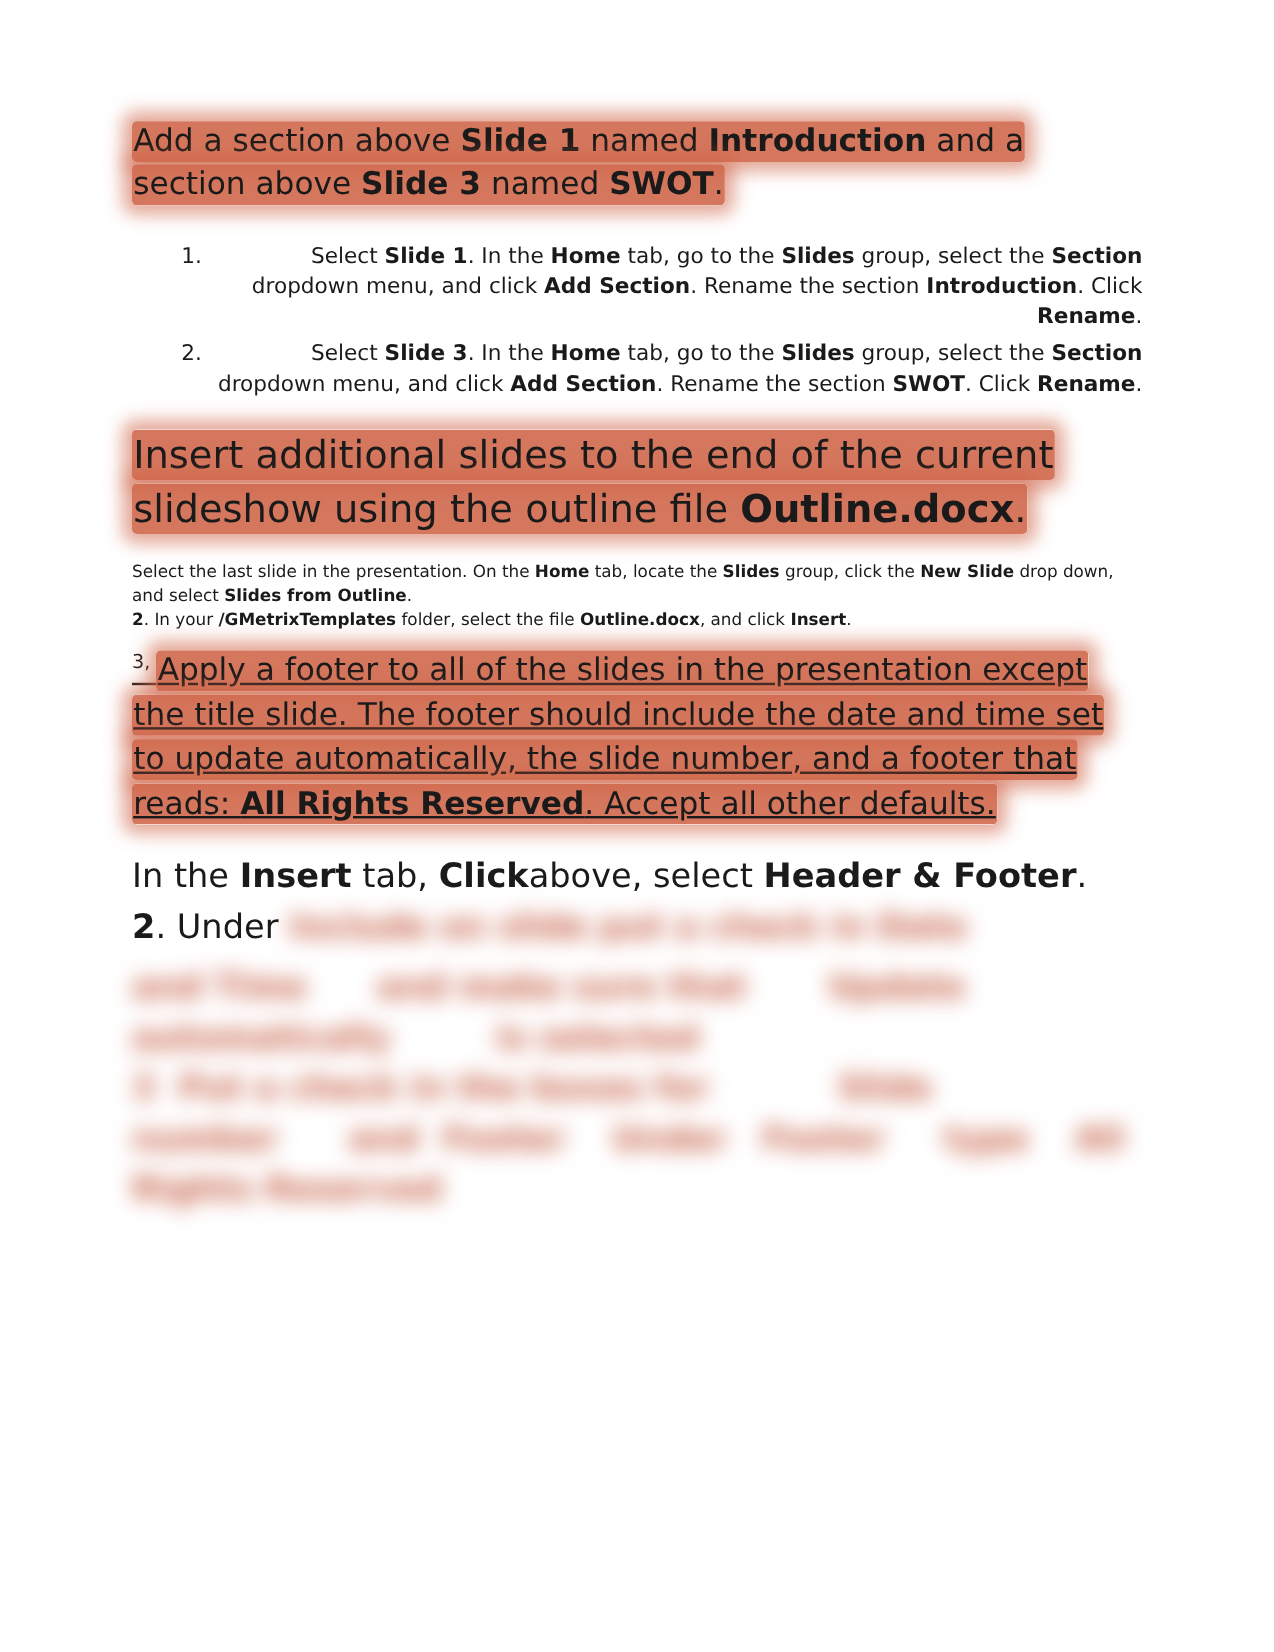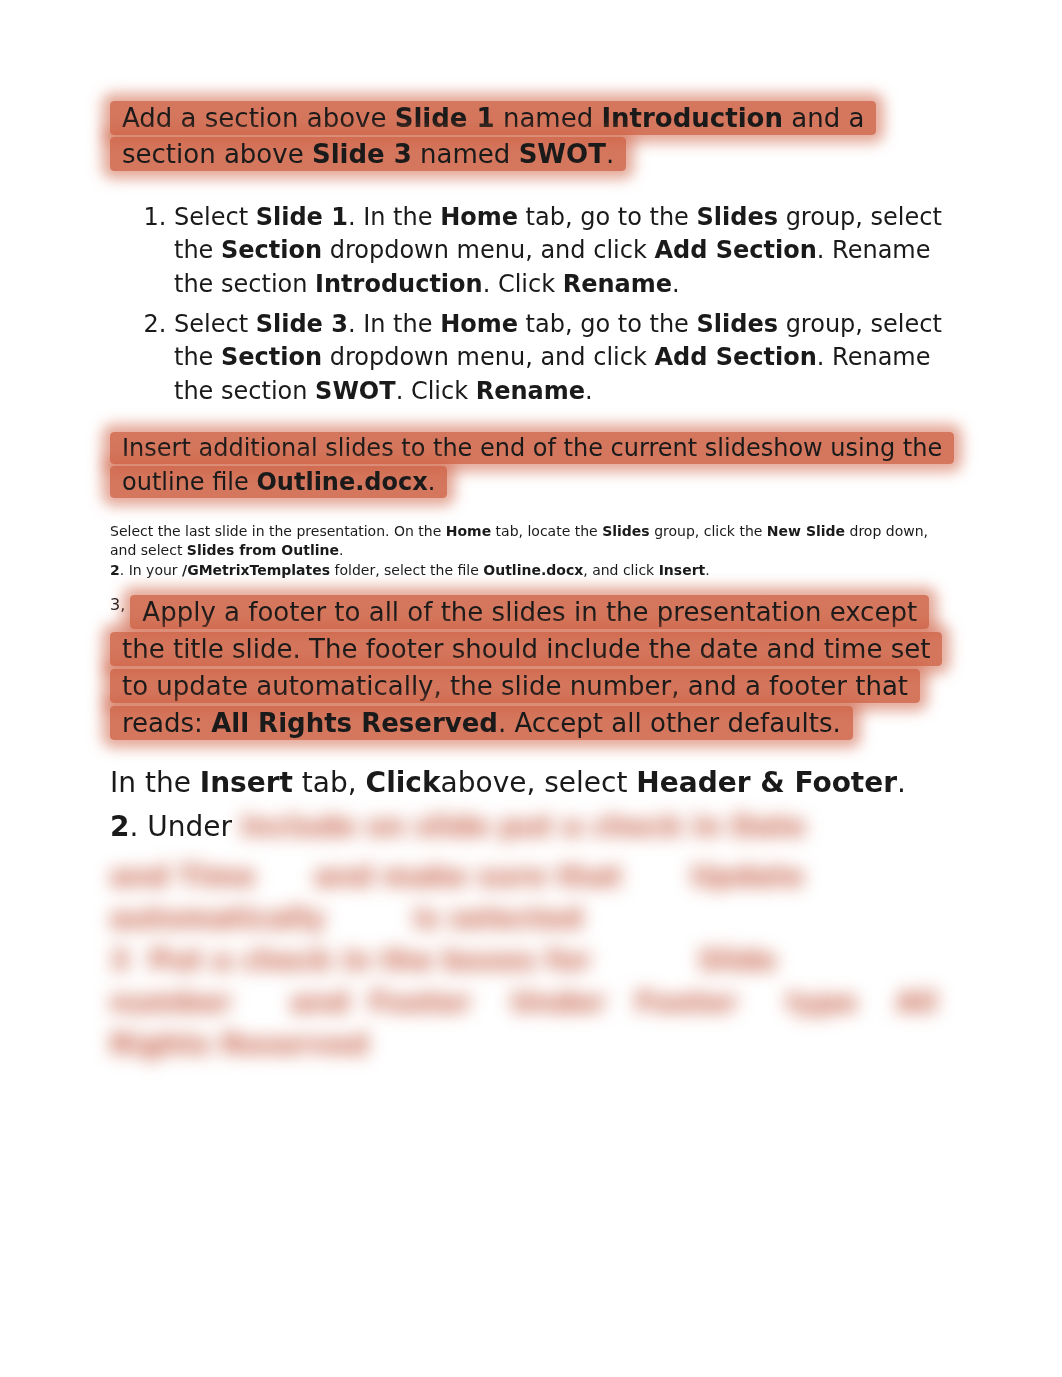--- a/index.html
+++ b/index.html
@@ -14,59 +14,61 @@
     min-height: 1377px;
     box-sizing: border-box;
     padding: 100px 110px 200px 110px;
     position: relative;
     background: #ffffff;
   }
   .hl {
     background: linear-gradient(90deg, rgba(205,95,65,0.85), rgba(205,95,65,0.85));
     box-shadow: 0 0 14px 8px rgba(205,95,65,0.55);
     border-radius: 4px;
-    padding: 2px 12px;
+    padding: 2px 1px;
     line-height: 1.4;
     -webkit-box-decoration-break: clone;
     box-decoration-break: clone;
   }
   .intro {
     font-size: 26px;
     line-height: 1.4;
     margin-bottom: 28px;
   }
   ol.steps {
-    font-size: 24px;
+    font-size: 18px;
     line-height: 1.4;
     padding-left: 64px;
     margin: 0 0 24px 0;
+    text-align: right;
   }
   ol.steps li {
     margin-bottom: 6px;
   }
   .section-break {
     margin-top: 18px;
   }
   .task2 {
-    font-size: 24px;
+    font-size: 32px;
     line-height: 1.35;
   }
   .small-steps {
     font-size: 14px;
     line-height: 1.4;
     margin-top: 22px;
     margin-bottom: 14px;
   }
   .small-steps .inline-num {
     font-weight: 700;
   }
   .task3 {
     font-size: 26px;
     line-height: 1.38;
     margin-top: 4px;
+    text-decoration: underline;
   }
   .task3-lead {
     font-size: 16px;
     vertical-align: top;
   }
   .task3-steps {
     font-size: 28px;
     line-height: 1.35;
     margin-top: 22px;
   }

